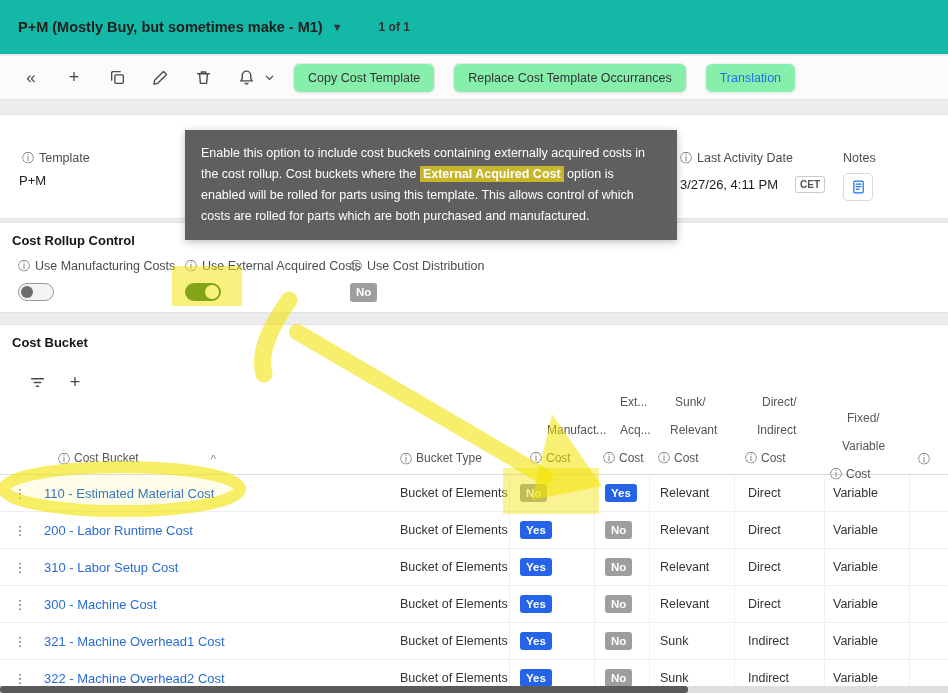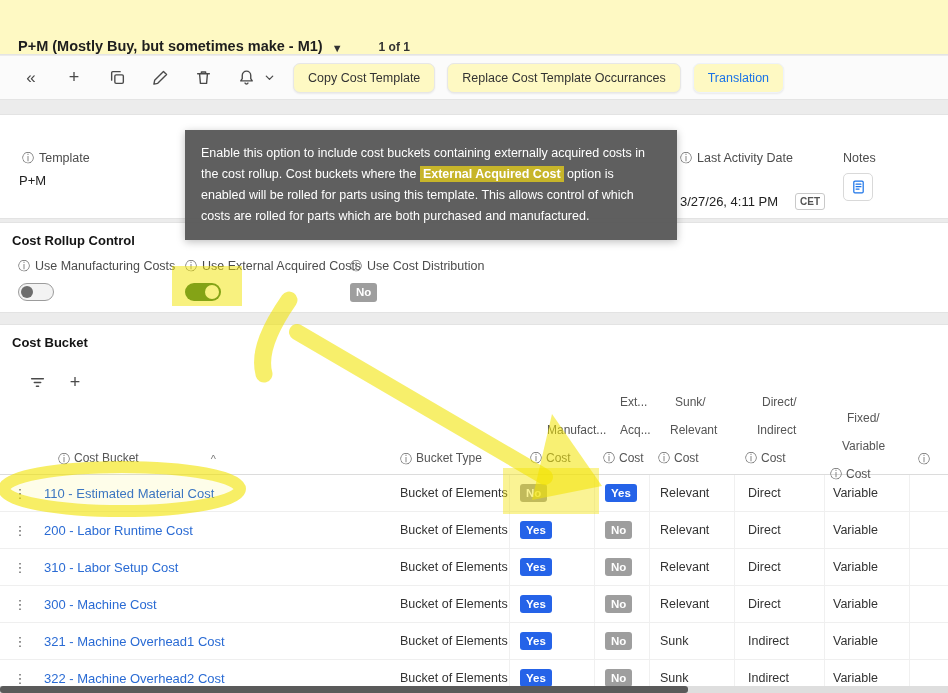--- a/index.html
+++ b/index.html
@@ -6,42 +6,42 @@
   body{
     width:948px;height:693px;position:relative;overflow:hidden;
     background:#ececec;
     font-family:"Liberation Sans","DejaVu Sans",sans-serif;
     color:#222;font-size:13px;
     -webkit-font-smoothing:antialiased;
   }
   .panel{position:absolute;left:0;right:0;background:#fff;border-top:1px solid #e3e3e3;border-bottom:1px solid #e3e3e3;}
 
   
-  .titlebar{position:absolute;top:0;left:0;right:0;height:55px;background:#fef9c3;border-bottom:1px solid #e4e4e4;display:flex;align-items:flex-end;padding-left:18px;box-sizing:border-box;}
+  .titlebar{position:absolute;top:0;left:0;right:0;height:55px;background:#14b8a6;border-bottom:1px solid #e4e4e4;display:flex;align-items:center;padding-left:18px;box-sizing:border-box;}
   .titlebar .title{font-weight:700;font-size:14.5px;color:#1e1e1e;}
   .titlebar .caret{margin-left:9px;font-size:11px;color:#333;cursor:pointer;}
   .titlebar .count{margin-left:36px;font-size:12px;font-weight:700;color:#333;}
 
   
   .toolbar{position:absolute;top:56px;left:0;right:0;height:44px;background:#fbfbfb;border-bottom:1px solid #e4e4e4;display:flex;align-items:center;padding-left:22px;box-sizing:border-box;}
   .tbicon{width:18px;height:18px;display:inline-flex;align-items:center;justify-content:center;color:#4a4a4a;margin-right:25px;cursor:pointer;font-size:16px;}
   .tbicon svg{display:block;}
   .tbicon.small{margin-right:18px;width:12px;}
-  .btn{height:30px;display:inline-flex;align-items:center;padding:0 14px;background:#fef9c3;border:1px solid #e7e7e7;border-radius:7px;box-shadow:0 1px 2px rgba(0,0,0,.07);font-size:12.5px;color:#333;margin-right:12px;cursor:pointer;white-space:nowrap;}
+  .btn{height:30px;display:inline-flex;align-items:center;padding:0 14px;background:#86efac;border:1px solid #e7e7e7;border-radius:7px;box-shadow:0 1px 2px rgba(0,0,0,.07);font-size:12.5px;color:#333;margin-right:18px;cursor:pointer;white-space:nowrap;}
   .btn.link-btn{color:#1a73e8;border-color:#eef2f9;}
 
   
   .details{top:114px;height:103px;}
   .fieldlabel{display:flex;align-items:center;gap:5px;font-size:12.5px;color:#4c4c4c;}
   .info{font-size:12px;color:#6b6b6b;line-height:1;cursor:pointer;font-style:normal;}
   .fieldvalue{font-size:13px;color:#222;}
   .fld-template{position:absolute;left:22px;top:36px;}
   .fld-template .fieldvalue{margin-top:8px;margin-left:-3px;}
   .fld-activity{position:absolute;left:680px;top:36px;}
-  .fld-activity .valrow{display:flex;align-items:center;margin-top:28px;gap:17px;}
+  .fld-activity .valrow{display:flex;align-items:center;margin-top:11px;gap:17px;}
   .tz-badge{font-size:10px;font-weight:700;color:#555;border:1px solid #c9c9c9;border-radius:3px;padding:2px 4px;background:#fff;}
   .fld-notes{position:absolute;left:843px;top:36px;}
   .notes-btn{margin-top:8px;width:28px;height:26px;border:1px solid #d9d9d9;border-radius:5px;background:#fff;display:flex;align-items:center;justify-content:center;color:#1a73e8;cursor:pointer;}
 
   
   .tooltip{position:absolute;left:185px;top:130px;width:492px;box-sizing:border-box;background:rgba(90,90,90,.97);color:#fff;padding:13px 16px;font-size:12.5px;line-height:21px;z-index:30;box-shadow:0 2px 8px rgba(0,0,0,.25);}
   .tooltip .hl{background:#c7b52a;color:#fff;font-weight:700;padding:1px 3px;}
 
   
   .rollup{top:222px;height:89px;}

